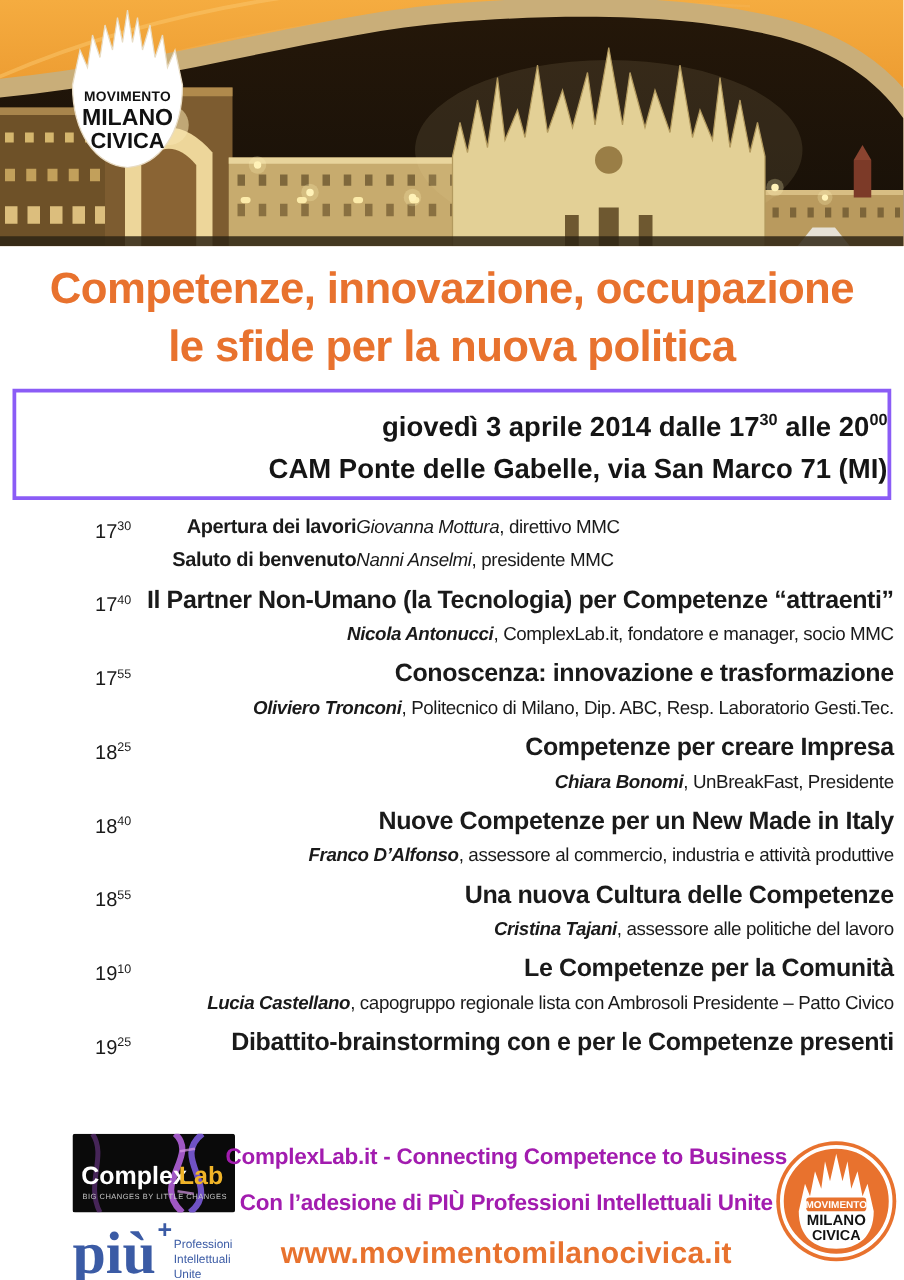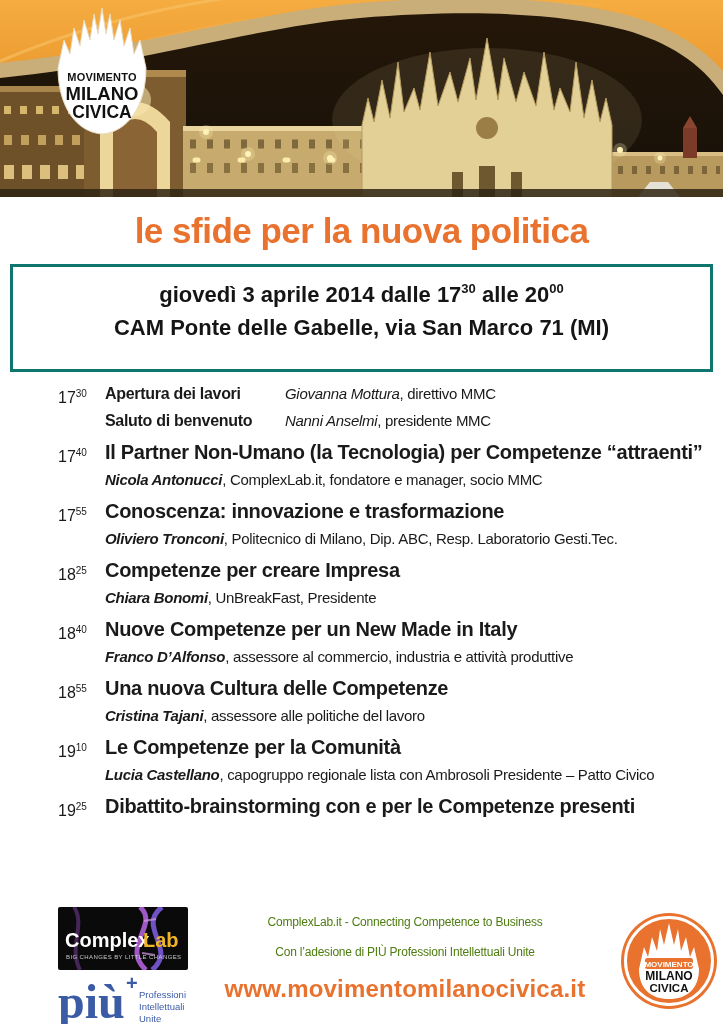--- a/index.html
+++ b/index.html
@@ -4,40 +4,40 @@
 <style>
   html,body{margin:0;padding:0;background:#ffffff;}
   .page{position:relative;width:723px;height:1024px;background:#fff;overflow:hidden;
         font-family:"Liberation Sans",sans-serif;color:#1a1a1a;}
   
   .hdr{display:block;width:723px;height:197px;}
   
   .title-block{margin:10px 0 0;text-align:center;font-weight:bold;
                font-size:35px;line-height:47px;color:#E8722E;letter-spacing:-0.5px;}
   
-  .info-box{margin:10px 10px 0;border:3px solid #0f766e;text-align:center;
-            font-weight:bold;font-size:22px;line-height:33px;padding:5px 0 25px;color:#151515;}
+  .info-box{margin:10px 10px 0;border:3px solid #8b5cf6;text-align:right;
+            font-weight:bold;font-size:22px;line-height:33px;padding:5px 0 6px;color:#151515;}
   .info-box sup{font-size:13px;vertical-align:9px;}
   
   .schedule{margin:8px 8px 0 58px;}
-  .sched-item{display:flex;margin-bottom:5px;}
+  .sched-item{display:flex;margin-bottom:5px;text-align:right;}
   .time{width:47px;flex:none;font-size:16px;line-height:27px;font-weight:normal;}
   .time sup{font-size:10px;vertical-align:6px;}
   .content{flex:1;line-height:27px;font-size:15px;letter-spacing:-0.3px;white-space:nowrap;}
   .stitle{font-weight:bold;font-size:20px;}
   .row2col{display:flex;}
   .row2col .t{width:180px;flex:none;font-weight:bold;font-size:16px;}
   .sp-i{font-style:italic;}
   .sp-bi{font-style:italic;font-weight:bold;}
   
   .footer{position:absolute;left:0;top:903px;width:723px;height:121px;}
   .cl-logo{position:absolute;left:58px;top:4px;}
   .piu-logo{position:absolute;left:56px;top:70px;}
   .center-text{position:absolute;left:180px;top:12px;width:450px;text-align:center;}
-  .ft-line{font-weight:normal;font-size:12px;color:#4d7c0f;letter-spacing:-0.2px;margin-bottom:16px;}
+  .ft-line{font-weight:bold;font-size:18px;color:#a21caf;letter-spacing:-0.2px;margin-bottom:16px;}
   .ft-url{font-weight:bold;font-size:24px;color:#E8722E;letter-spacing:0.2px;}
   .mmc-round{position:absolute;right:4px;top:8px;}
 </style>
 </head>
 <body>
 
 <div class="page">
 
   <svg class="hdr" viewBox="0 0 723 197">
     <defs>
@@ -114,20 +114,21 @@
 
     <g transform="translate(50,6)">
       <path d="M8,62 L14,34 L20,48 L24,22 L30,40 L34,14 L40,34 L44,8 L48,28 L52,2 L56,28 L60,8 L64,34 L70,14 L74,40 L80,22 L84,48 L90,34 L96,62 C96,100 78,126 52,128 C26,126 8,100 8,62 Z" fill="#FFFFFF" stroke="#E8DCC4" stroke-width="1"></path>
       <text x="52" y="75" text-anchor="middle" font-family="Liberation Sans, sans-serif" font-size="11" font-weight="bold" fill="#111" letter-spacing="0.2">MOVIMENTO</text>
       <text x="52" y="94" text-anchor="middle" font-family="Liberation Sans, sans-serif" font-size="18.5" font-weight="bold" fill="#111">MILANO</text>
       <text x="52" y="112" text-anchor="middle" font-family="Liberation Sans, sans-serif" font-size="17.5" font-weight="bold" fill="#111">CIVICA</text>
     </g>
   </svg>
 
   <div class="title-block">
+    <div>Competenze, innovazione, occupazione</div>
     <div>le sfide per la nuova politica</div>
   </div>
 
   <div class="info-box">
     <div><span>giovedì 3 aprile 2014 dalle </span><span>17</span><sup>30</sup><span> alle </span><span>20</span><sup>00</sup></div>
     <div>CAM Ponte delle Gabelle, via San Marco 71 (MI)</div>
   </div>
 
   <div class="schedule">
 

